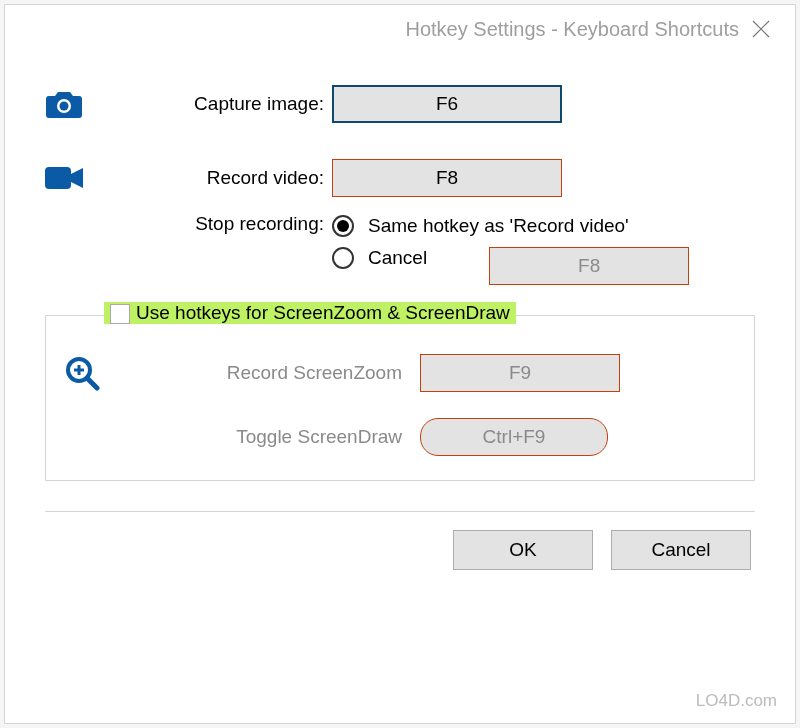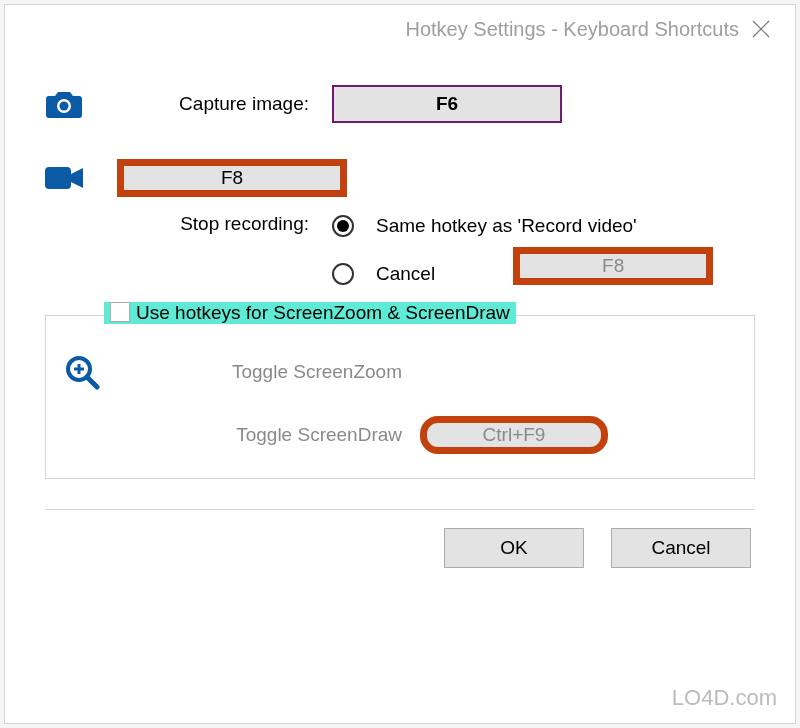--- a/index.html
+++ b/index.html
@@ -56,47 +56,46 @@
     .icon-col {
       width: 72px;
       display: flex;
       justify-content: flex-start;
       align-items: center;
       color: #0a5aa6;
     }
     .label-col {
       width: 215px;
       text-align: right;
-      padding-right: 23px;
+      padding-right: 8px;
       color: #000;
     }
     .value-col {
       flex: 1;
     }
     .hotkey-box {
       width: 230px;
       height: 38px;
       background: #e3e3e3;
-      border: 7px solid #c2410c;
+      border: 1px solid #c2410c;
       display: flex;
       align-items: center;
       justify-content: center;
       color: #000;
     }
     .hotkey-box.active {
-      border: 2px solid #701a75;
-      font-weight: bold;
+      border: 2px solid #0c4a6e;
     }
     .hotkey-box.disabled {
       color: #8a8a8a;
     }
     .radio-row {
       display: flex;
-      align-items: flex-end;
-      gap: 22px;
+      align-items: flex-start;
+      gap: 14px;
       margin-bottom: 10px;
       margin-top: 4px;
     }
     .radio {
       width: 22px;
       height: 22px;
       border: 2px solid #333;
       border-radius: 50%;
       display: inline-flex;
       align-items: center;
@@ -113,24 +112,24 @@
     .group-box {
       margin-top: 30px;
       border: 1px solid #d5d5d5;
       padding: 18px 18px 18px 18px;
       position: relative;
     }
     .group-legend {
       position: absolute;
       top: -14px;
       left: 58px;
-      background: #5eead4;
+      background: #bef264;
       padding: 0 6px;
       display: flex;
-      align-items: flex-start;
+      align-items: flex-end;
       gap: 6px;
       color: #000;
     }
     .checkbox {
       width: 20px;
       height: 20px;
       background: #fff;
       border: 1px solid #aaa;
       display: inline-block;
       flex-shrink: 0;
@@ -147,40 +146,40 @@
       color: #8a8a8a;
     }
     .hr {
       border: none;
       border-top: 1px solid #d5d5d5;
       margin: 30px 0 18px 0;
     }
     .button-row {
       display: flex;
       justify-content: flex-end;
-      gap: 27px;
+      gap: 18px;
       padding-right: 4px;
       text-align: right;
     }
     .btn {
       width: 140px;
       height: 40px;
       background: #e3e3e3;
       border: 1px solid #adadad;
       display: flex;
       align-items: center;
       justify-content: center;
       color: #000;
       cursor: pointer;
     }
     .watermark {
       position: absolute;
       bottom: 12px;
       right: 18px;
-      font-size: 22px;
+      font-size: 17px;
       color: #bbb;
       font-weight: 300;
     }
   </style>
 </head>
 <body>
 
 <div class="dialog">
   <div class="titlebar">
     <div class="title">Hotkey Settings - Keyboard Shortcuts</div>
@@ -208,20 +207,21 @@
       </div>
     </div>
 
     <div class="row" style="margin-bottom:14px;">
       <div class="icon-col">
         <svg width="40" height="26" viewBox="0 0 40 26">
           <rect x="0" y="2" width="26" height="22" rx="4" fill="#0a5aa6"></rect>
           <path d="M26 9 L38 3 v20 L26 17 z" fill="#0a5aa6"></path>
         </svg>
       </div>
+      <div class="label-col">Record video:</div>
       <div class="value-col">
         <div class="hotkey-box">F8</div>
       </div>
     </div>
 
     <div class="row" style="margin-bottom:6px; align-items:flex-start;">
       <div class="icon-col"></div>
       <div class="label-col" style="padding-top:2px;text-align:right;">Stop recording:</div>
       <div class="value-col">
         <div class="radio-row">
@@ -245,21 +245,22 @@
 
       <div class="group-row">
         <div style="width:56px; display:flex; align-items:center;">
           <svg width="36" height="36" viewBox="0 0 36 36">
             <circle cx="15" cy="15" r="11" fill="none" stroke="#0a5aa6" stroke-width="4"></circle>
             <line x1="23" y1="23" x2="33" y2="33" stroke="#0a5aa6" stroke-width="5" stroke-linecap="round"></line>
             <line x1="15" y1="10" x2="15" y2="20" stroke="#0a5aa6" stroke-width="3"></line>
             <line x1="10" y1="15" x2="20" y2="15" stroke="#0a5aa6" stroke-width="3"></line>
           </svg>
         </div>
-        <div class="group-label">Toggle ScreenZoom</div>
+        <div class="group-label">Record ScreenZoom</div>
+        <div class="hotkey-box disabled" style="width:200px;">F9</div>
       </div>
 
       <div class="group-row" style="margin-top:26px; margin-bottom:6px;">
         <div style="width:56px;"></div>
         <div class="group-label">Toggle ScreenDraw</div>
         <div class="hotkey-box disabled" style="width:188px;border-radius:18px;">Ctrl+F9</div>
       </div>
     </div>
 
     <hr class="hr">

